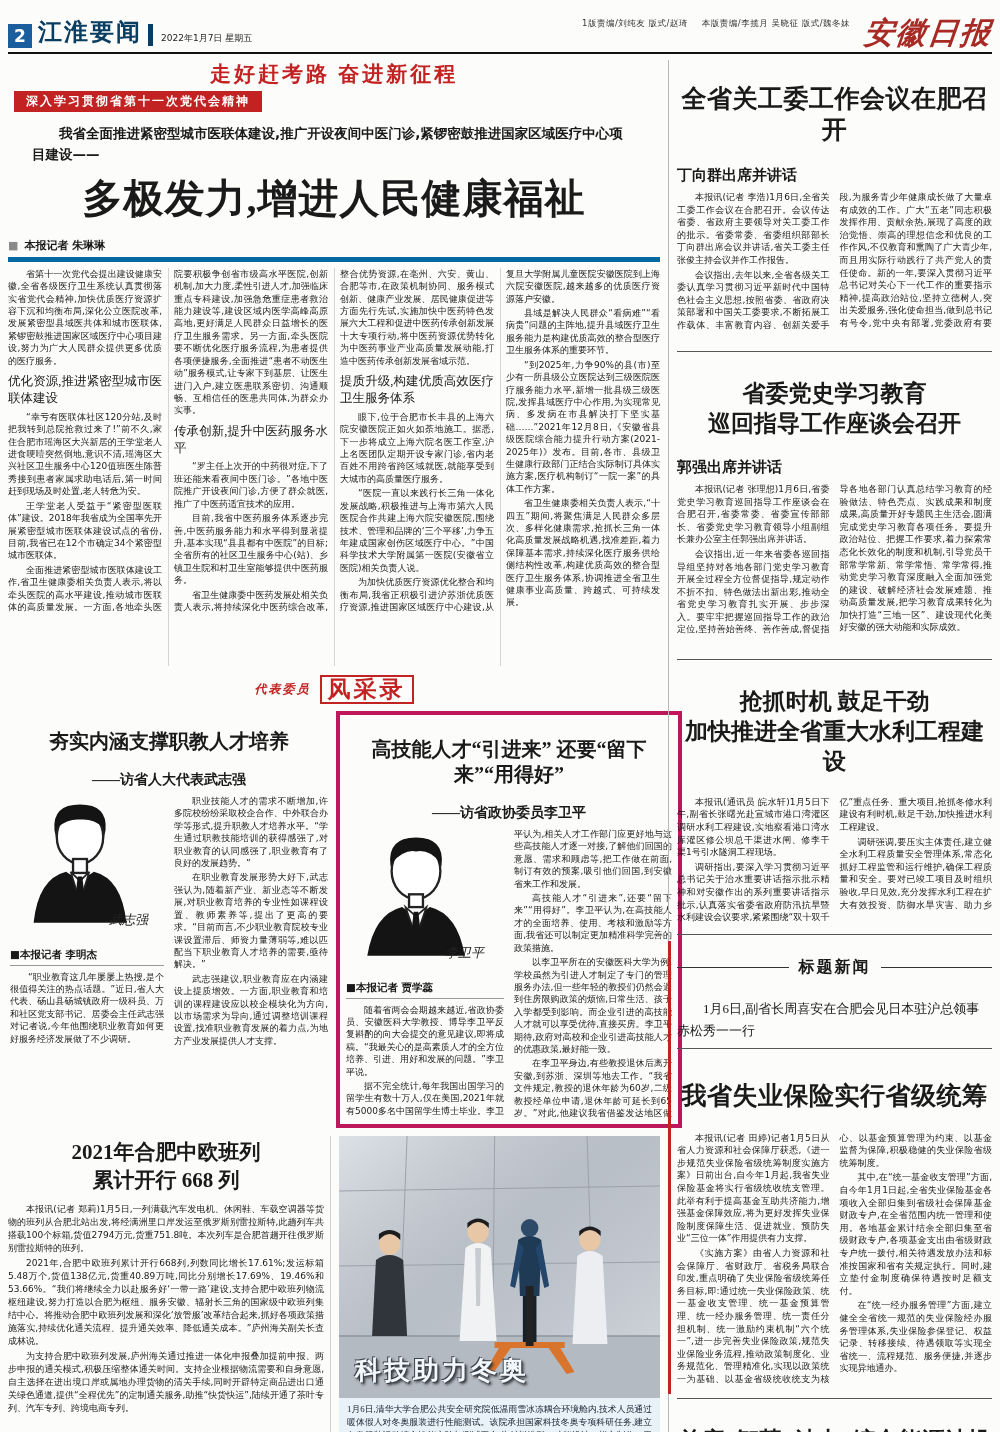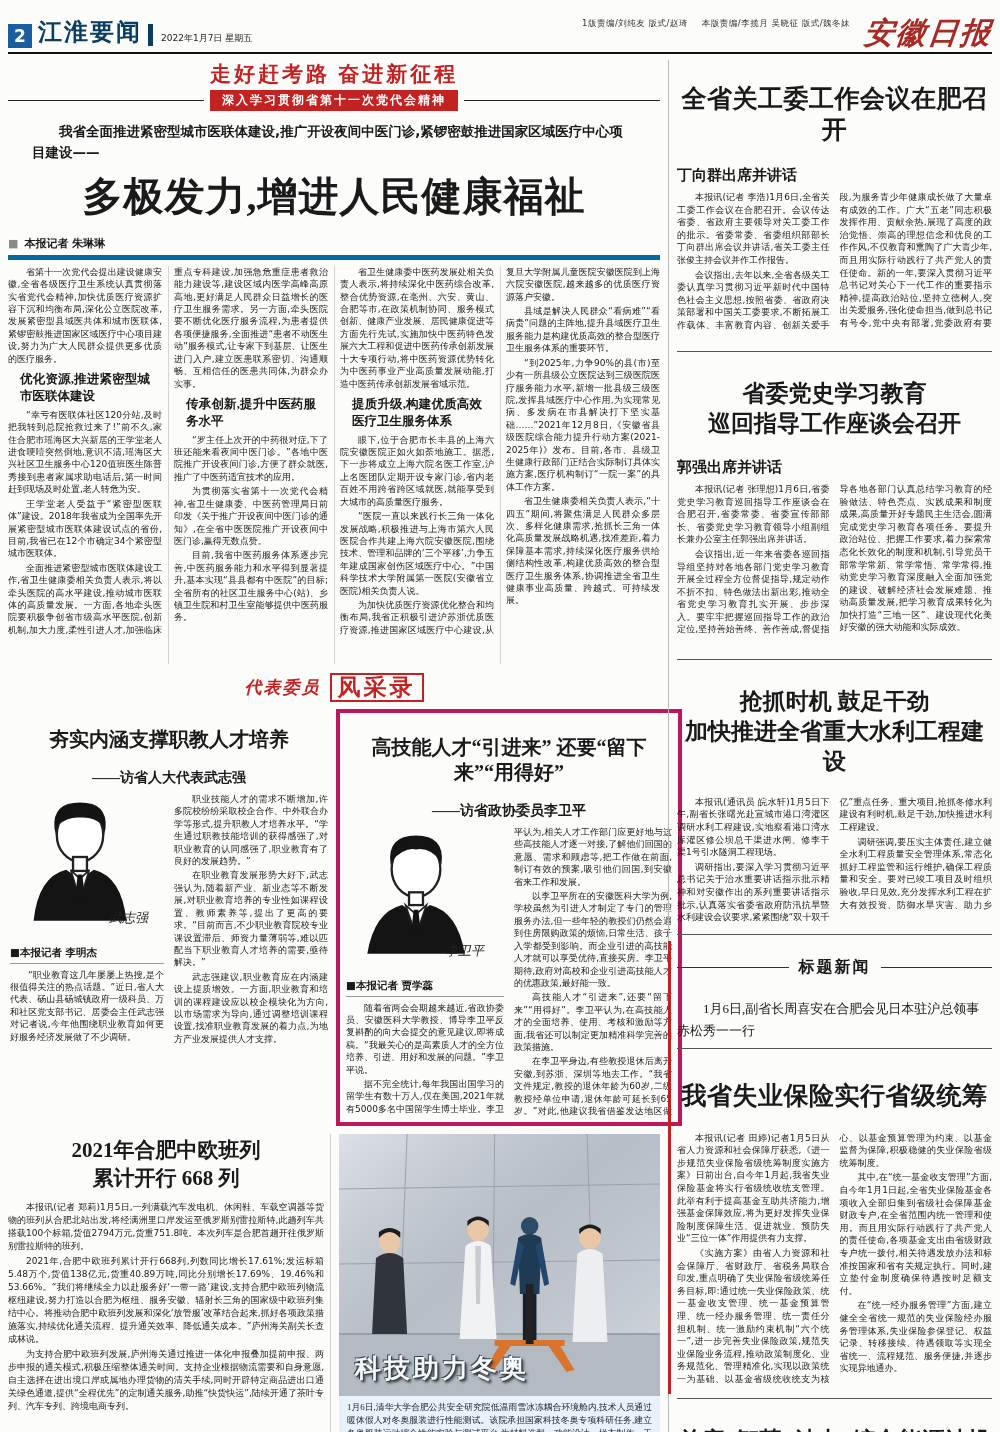--- a/index.html
+++ b/index.html
@@ -18,36 +18,36 @@
   .masthead{font-family:"Liberation Serif",serif;font-style:italic;font-weight:900;font-size:30px;
             color:#a82a25;letter-spacing:2px;line-height:1;transform:skewX(-6deg);}
   .toprule{border-top:2.5px solid #111;margin:4px 0 6px;}
   
   .content{display:flex;gap:8px;}
   .left-zone{width:652px;flex:0 0 652px;}
   .right-zone{flex:1;border-left:1px solid #b9b9b9;padding-left:8px;}
   
   .kicker{color:#c32222;font-weight:900;font-size:21px;text-align:center;letter-spacing:3px;
           font-family:"Liberation Serif",serif;}
-  .kickerbox-row{display:flex;align-items:center;margin-top:2px;}
+  .kickerbox-row{display:flex;align-items:flex-start;margin-top:2px;flex-direction:column;}
   .kickerbox-row .line{flex:1;border-top:1.5px solid #222;}
   .kickerbox{background:#c32222;color:#fff;font-size:12px;font-weight:bold;padding:2px 12px;
              letter-spacing:2px;margin:0 6px;}
   .intro{font-size:13.5px;font-weight:bold;line-height:1.55;margin:10px 24px 2px;text-indent:2em;}
   .headline-xl{font-family:"Liberation Serif",serif;font-weight:900;font-size:40px;text-align:center;
                letter-spacing:1px;margin:6px 0 10px;}
   .byline{font-size:11px;font-weight:bold;padding:2px 0 4px;border-bottom:5px solid #0369a1;margin-bottom:6px;}
   .byline .sq{color:#8a8a8a;margin-right:6px;}
   .health-body{column-count:4;column-gap:12px;column-rule:1px solid #d5d5d5;height:398px;overflow:hidden;
                font-size:9px;line-height:1.38;text-align:justify;}
   .para{margin:0 0 2px;text-indent:2em;}
-  .inhead{font-size:12.5px;font-weight:700;margin:6px 12px 4px;line-height:1.35;font-family:"Liberation Serif",serif;}
+  .inhead{font-size:12.5px;font-weight:400;margin:6px 0 4px;line-height:1.35;font-family:"Liberation Serif",serif;}
   
   .fc-banner{text-align:center;margin:8px 0 6px;}
-  .fc-part1{color:#c32222;font-weight:900;font-size:17px;font-style:italic;letter-spacing:2px;vertical-align:middle;}
+  .fc-part1{color:#c32222;font-weight:900;font-size:12px;font-style:italic;letter-spacing:2px;vertical-align:middle;}
   .fc-part2{color:#c32222;font-weight:900;font-size:23px;letter-spacing:3px;border:2px solid #c32222;
             padding:0 6px;margin-left:4px;vertical-align:middle;font-family:"Liberation Serif",serif;}
   .fc-row{display:flex;gap:6px;}
   .interview{width:318px;flex:0 0 318px;padding:2px;}
   .interview.redbox{width:326px;flex:0 0 326px;border:4px solid #be185d;padding:6px 6px 4px;}
   .int-headline{font-family:"Liberation Serif",serif;font-weight:900;font-size:20px;text-align:center;line-height:1.25;}
   .int-sub{font-size:14px;font-weight:bold;text-align:center;margin:4px 0 6px;font-family:"Liberation Serif",serif;}
   .int-body{column-count:2;column-gap:10px;height:292px;overflow:hidden;font-size:9px;line-height:1.38;text-align:justify;}
   .portrait{width:140px;height:148px;margin:0 0 4px;position:relative;break-inside:avoid;}
   .portrait svg{width:116px;height:128px;display:block;margin:0 auto;}
@@ -117,21 +117,20 @@
         <h1 class="headline-xl">多极发力,增进人民健康福祉</h1>
         <div class="byline"><span class="sq">■</span><span>本报记者 朱琳琳</span></div>
         <div class="health-body">
             <p class="para">省第十一次党代会提出建设健康安徽,全省各级医疗卫生系统认真贯彻落实省党代会精神,加快优质医疗资源扩容下沉和均衡布局,深化公立医院改革,发展紧密型县域医共体和城市医联体,紧锣密鼓推进国家区域医疗中心项目建设,努力为广大人民群众提供更多优质的医疗服务。</p>
             <h4 class="inhead">优化资源,推进紧密型城市医联体建设</h4>
             <p class="para">“幸亏有医联体社区120分站,及时把我转到总院抢救过来了!”前不久,家住合肥市瑶海区大兴新居的王学堂老人进食哽噎突然倒地,意识不清,瑶海区大兴社区卫生服务中心120值班医生陈普秀接到患者家属求助电话后,第一时间赶到现场及时处置,老人转危为安。</p>
             <p class="para">王学堂老人受益于“紧密型医联体”建设。2018年我省成为全国率先开展紧密型城市医联体建设试点的省份,目前,我省已在12个市确定34个紧密型城市医联体。</p>
             <p class="para">全面推进紧密型城市医联体建设工作,省卫生健康委相关负责人表示,将以牵头医院的高水平建设,推动城市医联体的高质量发展。一方面,各地牵头医院要积极争创省市级高水平医院,创新机制,加大力度,柔性引进人才,加强临床重点专科建设,加强急危重症患者救治能力建设等,建设区域内医学高峰高原高地,更好满足人民群众日益增长的医疗卫生服务需求。另一方面,牵头医院要不断优化医疗服务流程,为患者提供各项便捷服务,全面推进“患者不动医生动”服务模式,让专家下到基层、让医生进门入户,建立医患联系密切、沟通顺畅、互相信任的医患共同体,为群众办实事。</p>
             <h4 class="inhead">传承创新,提升中医药服务水平</h4>
             <p class="para">“罗主任上次开的中药很对症,下了班还能来看夜间中医门诊。”各地中医院推广开设夜间门诊,方便了群众就医,推广了中医药适宜技术的应用。</p>
-            <p class="para">为贯彻落实省第十一次党代会精神,省卫生健康委、中医药管理局日前印发《关于推广开设夜间中医门诊的通知》,在全省中医医院推广开设夜间中医门诊,赢得无数点赞。</p>
             <p class="para">目前,我省中医药服务体系逐步完善,中医药服务能力和水平得到显著提升,基本实现“县县都有中医院”的目标;全省所有的社区卫生服务中心(站)、乡镇卫生院和村卫生室能够提供中医药服务。</p>
             <p class="para">省卫生健康委中医药发展处相关负责人表示,将持续深化中医药综合改革,整合优势资源,在亳州、六安、黄山、合肥等市,在政策机制协同、服务模式创新、健康产业发展、居民健康促进等方面先行先试,实施加快中医药特色发展六大工程和促进中医药传承创新发展十大专项行动,将中医药资源优势转化为中医药事业产业高质量发展动能,打造中医药传承创新发展省域示范。</p>
             <h4 class="inhead">提质升级,构建优质高效医疗卫生服务体系</h4>
             <p class="para">眼下,位于合肥市长丰县的上海六院安徽医院正如火如荼地施工。据悉,下一步将成立上海六院名医工作室,沪上名医团队定期开设专家门诊,省内老百姓不用跨省跨区域就医,就能享受到大城市的高质量医疗服务。</p>
             <p class="para">“医院一直以来践行长三角一体化发展战略,积极推进与上海市第六人民医院合作共建上海六院安徽医院,围绕技术、管理和品牌的‘三个平移’,力争五年建成国家创伤区域医疗中心。”中国科学技术大学附属第一医院(安徽省立医院)相关负责人说。</p>
             <p class="para">为加快优质医疗资源优化整合和均衡布局,我省正积极引进沪苏浙优质医疗资源,推进国家区域医疗中心建设,从复旦大学附属儿童医院安徽医院到上海六院安徽医院,越来越多的优质医疗资源落户安徽。</p>
             <p class="para">县域是解决人民群众“看病难”“看病贵”问题的主阵地,提升县域医疗卫生服务能力是构建优质高效的整合型医疗卫生服务体系的重要环节。</p>
             <p class="para">“到2025年,力争90%的县(市)至少有一所县级公立医院达到三级医院医疗服务能力水平,新增一批县级三级医院,发挥县域医疗中心作用,为实现常见病、多发病在市县解决打下坚实基础……”2021年12月8日,《安徽省县级医院综合能力提升行动方案(2021-2025年)》发布。目前,各市、县级卫生健康行政部门正结合实际制订具体实施方案,医疗机构制订“一院一案”的具体工作方案。</p>
             <p class="para">省卫生健康委相关负责人表示,“十四五”期间,将聚焦满足人民群众多层次、多样化健康需求,抢抓长三角一体化高质量发展战略机遇,找准差距,着力保障基本需求,持续深化医疗服务供给侧结构性改革,构建优质高效的整合型医疗卫生服务体系,协调推进全省卫生健康事业高质量、跨越式、可持续发展。</p>
           </div>
@@ -182,22 +181,22 @@
                 <path d="M8 110 Q14 74 38 68 L50 76 L62 68 Q86 74 92 110 Z" fill="#141414"></path>
                 <path d="M41 68 L50 76 L59 68 L50 94 Z" fill="#fff" stroke="#222" stroke-width="1.5"></path>
                 <path d="M48 72 L52 72 L54 90 L50 96 L46 90 Z" fill="#141414"></path>
               </svg>
               <figcaption class="sig">李卫平</figcaption>
             </figure>
             <div class="int-byline"><span class="sq">■</span><span>本报记者 贾学蕊</span></div>
             <div>
                 <p class="para">随着省两会会期越来越近,省政协委员、安徽医科大学教授、博导李卫平反复斟酌的向大会提交的意见建议,即将成稿。“我最关心的是高素质人才的全方位培养、引进、用好和发展的问题。”李卫平说。</p>
                 <p class="para">据不完全统计,每年我国出国学习的留学生有数十万人,仅在美国,2021年就有5000多名中国留学生博士毕业。李卫平认为,相关人才工作部门应更好地与这些高技能人才逐一对接,了解他们回国的意愿、需求和顾虑等,把工作做在前面,制订有效的预案,吸引他们回国,到安徽省来工作和发展。</p>
+                <p class="para">高技能人才“引进来”,还要“留下来”“用得好”。李卫平认为,在高技能人才的全面培养、使用、考核和激励等方面,我省还可以制定更加精准科学完善的政策措施。</p>
                 <p class="para">以李卫平所在的安徽医科大学为例,学校虽然为引进人才制定了专门的管理服务办法,但一些年轻的教授们仍然会遇到住房限购政策的烦恼,日常生活、孩子入学都受到影响。而企业引进的高技能人才就可以享受优待,直接买房。李卫平期待,政府对高校和企业引进高技能人才的优惠政策,最好能一致。</p>
-                <p class="para">高技能人才“引进来”,还要“留下来”“用得好”。李卫平认为,在高技能人才的全面培养、使用、考核和激励等方面,我省还可以制定更加精准科学完善的政策措施。</p>
                 <p class="para">在李卫平身边,有些教授退休后离开安徽,到苏浙、深圳等地去工作。“我省文件规定,教授的退休年龄为60岁,二级教授经单位申请,退休年龄可延长到65岁。”对此,他建议我省借鉴发达地区做法,打破退休年龄限制,把愿意发挥余热的教授们留下来,服务安徽高质量发展。</p>
               </div>
           </div>
         </section>
       </div>
 
       <div class="bottom-row">
         <section class="train">
           <h2 class="train-headline">
             <span>2021年合肥中欧班列</span><br>
@@ -312,21 +311,21 @@
           <div class="line"></div>
         </div>
         <div class="biaoti-item">1月6日,副省长周喜安在合肥会见日本驻沪总领事赤松秀一一行</div>
         <div class="b-rule"></div>
 
         <section class="r-art h-shiye">
           <h2 class="r-head1">我省失业保险实行省级统筹</h2>
           <div class="r-body" style="margin-top:8px;">
               <p class="para">本报讯(记者 田婷)记者1月5日从省人力资源和社会保障厅获悉,《进一步规范失业保险省级统筹制度实施方案》日前出台,自今年1月起,我省失业保险基金将实行省级统收统支管理。此举有利于提高基金互助共济能力,增强基金保障效应,将为更好发挥失业保险制度保障生活、促进就业、预防失业“三位一体”作用提供有力支撑。</p>
               <p class="para">《实施方案》由省人力资源和社会保障厅、省财政厅、省税务局联合印发,重点明确了失业保险省级统筹任务目标,即:通过统一失业保险政策、统一基金收支管理、统一基金预算管理、统一经办服务管理、统一责任分担机制、统一激励约束机制“六个统一”,进一步完善失业保险政策,规范失业保险业务流程,推动政策制度化、业务规范化、管理精准化,实现以政策统一为基础、以基金省级统收统支为核心、以基金预算管理为约束、以基金监督为保障,积极稳健的失业保险省级统筹制度。</p>
-              <p class="para">其中,在“统一基金收支管理”方面,自今年1月1日起,全省失业保险基金各项收入全部归集到省级社会保障基金财政专户,在全省范围内统一管理和使用。而且用实际行动践行了共产党人的责任使命,各项基金支出由省级财政专户统一拨付,相关待遇发放办法和标准按国家和省有关规定执行。同时,建立垫付金制度确保待遇按时足额支付。</p>
+              <p class="para">其中,在“统一基金收支管理”方面,自今年1月1日起,全省失业保险基金各项收入全部归集到省级社会保障基金财政专户,在全省范围内统一管理和使用。各地基金累计结余全部归集至省级财政专户,各项基金支出由省级财政专户统一拨付,相关待遇发放办法和标准按国家和省有关规定执行。同时,建立垫付金制度确保待遇按时足额支付。</p>
               <p class="para">在“统一经办服务管理”方面,建立健全全省统一规范的失业保险经办服务管理体系,失业保险参保登记、权益记录、转移接续、待遇领取等实现全省统一、流程规范、服务便捷,并逐步实现异地通办。</p>
             </div>
         </section>
       </div>
       <div class="hrule"></div>
 
       <section class="r-art h-energy">
         <h2 class="r-head2">首座“智慧+油电”综合能源站投运</h2>
 
       </section>

